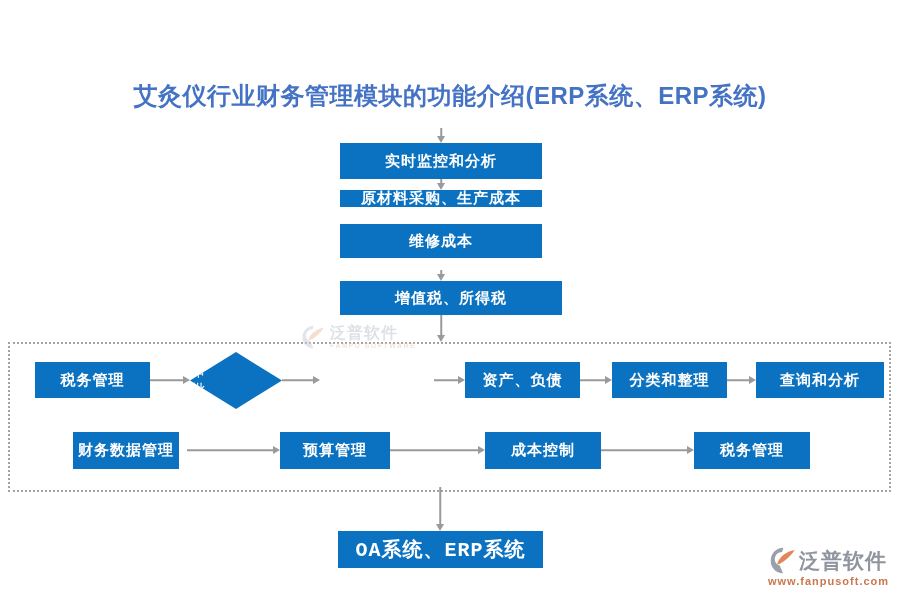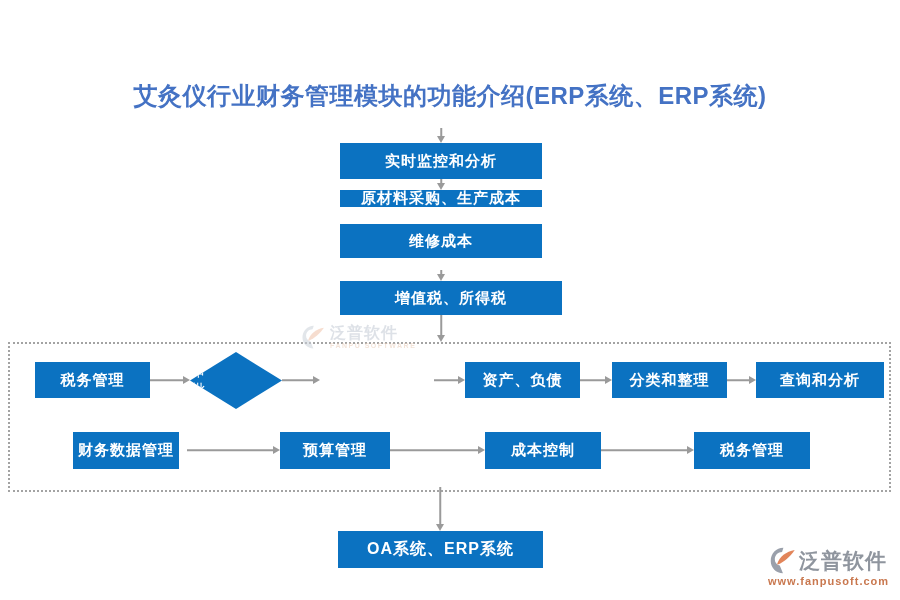--- a/index.html
+++ b/index.html
@@ -17,21 +17,21 @@
     position:absolute;left:0;top:80px;width:100%;
     text-align:center;font-size:24px;font-weight:bold;
     color:var(--title-blue);letter-spacing:0.5px;
   }
 
   .node{
     position:absolute;background:var(--node-blue);color:#fff;
     display:flex;align-items:center;justify-content:center;
     font-size:15px;font-weight:bold;letter-spacing:1px;white-space:nowrap;
   }
-  .node.big{font-size:16px;}
+  .node.big{font-size:20px;font-family:Liberation Mono, monospace;}
 
   .diamond{
     position:absolute;background:var(--node-blue);color:#fff;
     clip-path:polygon(50% 0,100% 50%,50% 100%,0 50%);
     display:flex;align-items:center;justify-content:flex-start;
     font-weight:normal;
   }
   .diamond .dtext{
     display:block;width:17px;word-break:break-all;
     font-size:14px;line-height:1.25;text-align:center;

